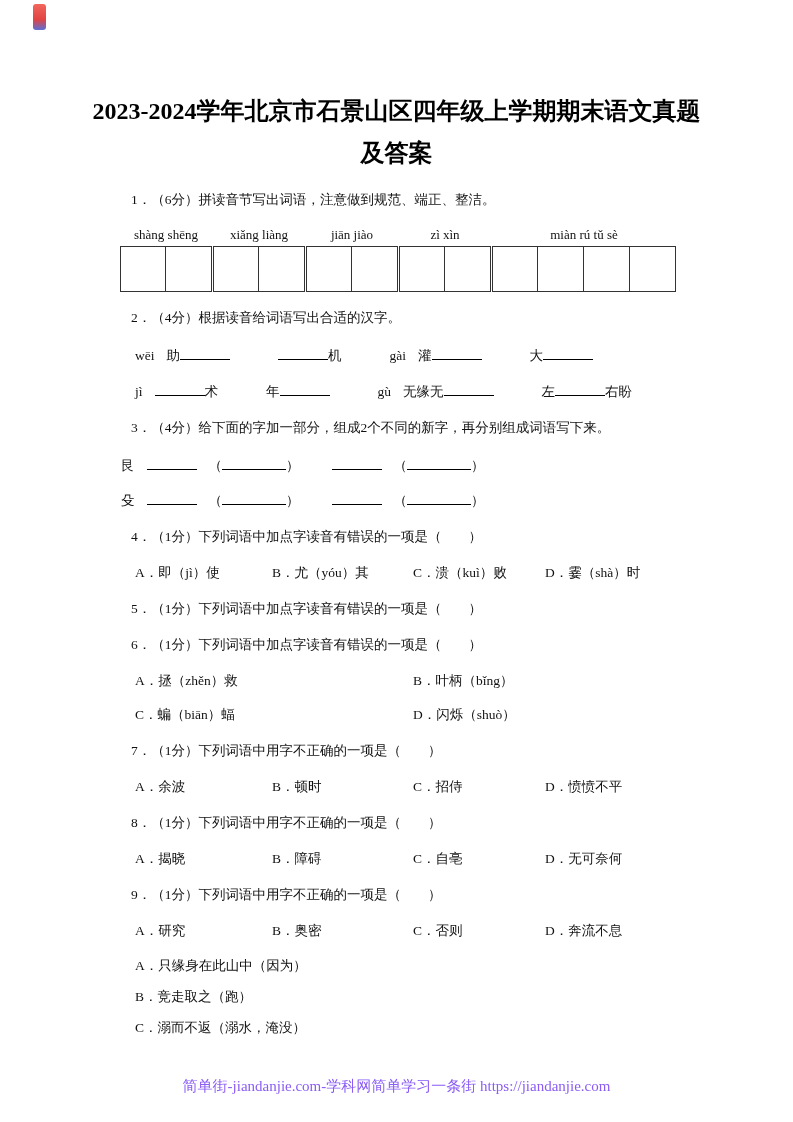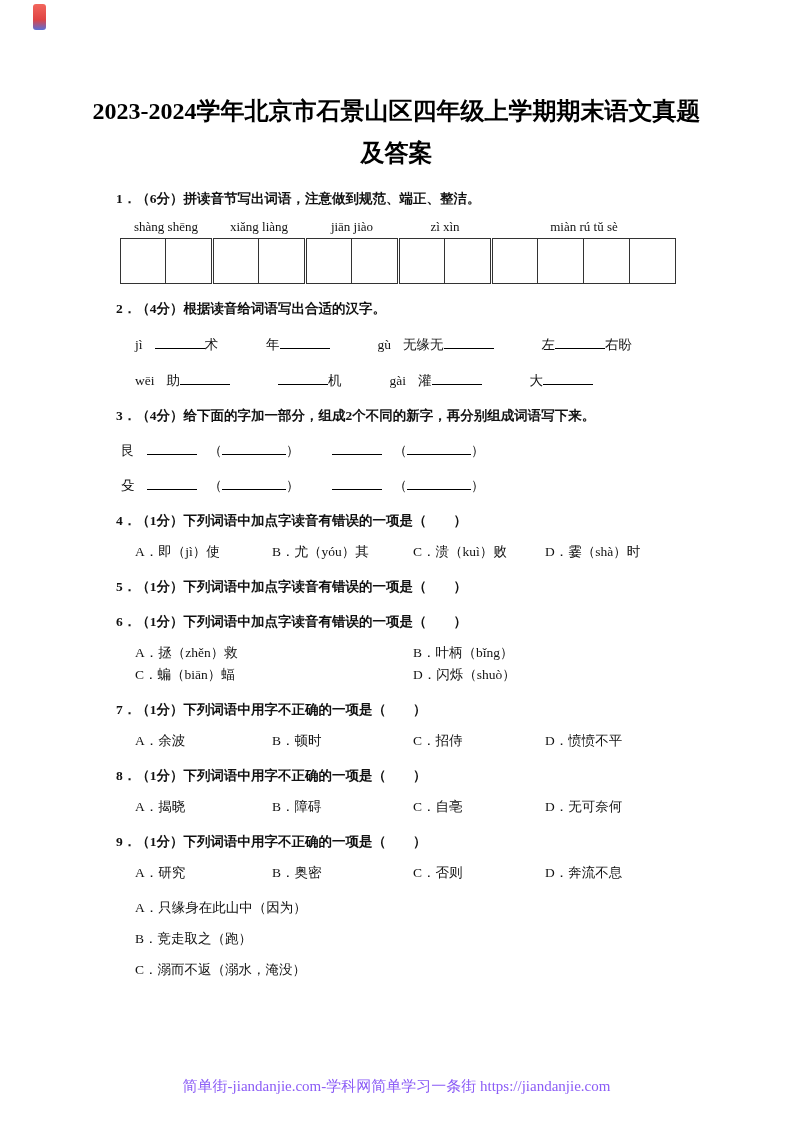--- a/index.html
+++ b/index.html
@@ -14,21 +14,21 @@
     position:absolute; left:33px; top:4px;
     width:13px; height:26px; border-radius:3px;
     background:linear-gradient(180deg,#f2665c 0%,#e04444 60%,#5a6fd8 100%);
   }
   .page { padding:90px 50px 0 115px; box-sizing:border-box; }
 
   .title { margin:0 -50px 0 -115px; text-align:center; font-size:24px; font-weight:bold; line-height:42px; color:#000; }
   .title .tl { display:block; }
 
   .q { margin-top:15px; }
-  p.stem { margin:1px;font-weight:bold; }
+  p.stem { margin:16px; }
 
   
   .pb-row { display:flex; gap:1px; margin-top:9px; padding-left:5px; }
   .pb-group { text-align:center; }
   .py { font-size:13px; line-height:17px; margin-bottom:3px; white-space:nowrap; }
   .boxes { display:flex; justify-content:center; }
   .box { width:46px; height:46px; border:1.8px solid #333; box-sizing:border-box; background:#fff; }
   .box + .box { border-left:none; }
 
   
@@ -39,21 +39,21 @@
   .fill-row .fi { white-space:nowrap; margin-right:48px; }
   .fill-row .fi:last-child { margin-right:0; }
   .lead:not(:empty) { margin-right:12px; }
 
   .combine-row { display:flex; align-items:baseline; column-gap:12px; padding-left:6px; margin-top:13px; }
   .combine-row .ml { margin-left:20px; }
   .paren-group { white-space:nowrap; }
 
   
   .opts-4 { display:grid; grid-template-columns:137px 141px 132px auto; padding-left:20px; margin-top:11px; }
-  .opts-2 { display:grid; grid-template-columns:278px auto; row-gap:2px; padding-left:20px; margin-top:11px; }
+  .opts-2 { display:grid; grid-template-columns:278px auto; row-gap:14px; padding-left:20px; margin-top:11px; }
   .opts-1 .opt { display:block; padding-left:20px; margin-top:11px; }
   .opt { white-space:nowrap; }
 
   .footer {
     position:absolute; left:0; right:0; bottom:26px;
     text-align:center; color:#8b5cf6; font-size:15px; line-height:20px;
   }
 </style>
 </head>
 <body>
@@ -106,30 +106,30 @@
           <div class="box"></div>
           <div class="box"></div>
         </div>
       </div>
     </div>
   </section>
 
   <section class="q">
     <p class="stem">2．（4分）根据读音给词语写出合适的汉字。</p>
     <div class="fill-row">
+      <span class="fi"><span class="lead">wēi</span><span>助</span><span class="blank"></span><span></span></span>
+      <span class="fi"><span class="lead"></span><span></span><span class="blank"></span><span>机</span></span>
+      <span class="fi"><span class="lead">gài</span><span>灌</span><span class="blank"></span><span></span></span>
+      <span class="fi"><span class="lead"></span><span>大</span><span class="blank"></span><span></span></span>
+    </div>
+    <div class="fill-row">
       <span class="fi"><span class="lead">jì</span><span></span><span class="blank"></span><span>术</span></span>
       <span class="fi"><span class="lead"></span><span>年</span><span class="blank"></span><span></span></span>
       <span class="fi"><span class="lead">gù</span><span>无缘无</span><span class="blank"></span><span></span></span>
       <span class="fi"><span class="lead"></span><span>左</span><span class="blank"></span><span>右盼</span></span>
-    </div>
-    <div class="fill-row">
-      <span class="fi"><span class="lead">wēi</span><span>助</span><span class="blank"></span><span></span></span>
-      <span class="fi"><span class="lead"></span><span></span><span class="blank"></span><span>机</span></span>
-      <span class="fi"><span class="lead">gài</span><span>灌</span><span class="blank"></span><span></span></span>
-      <span class="fi"><span class="lead"></span><span>大</span><span class="blank"></span><span></span></span>
     </div>
   </section>
 
   <section class="q">
     <p class="stem">3．（4分）给下面的字加一部分，组成2个不同的新字，再分别组成词语写下来。</p>
     <div class="combine-row">
       <span>艮</span>
       <span class="blank"></span>
       <span class="paren-group"><span>（</span><span class="blank w"></span><span>）</span></span>
       <span class="blank ml"></span>

